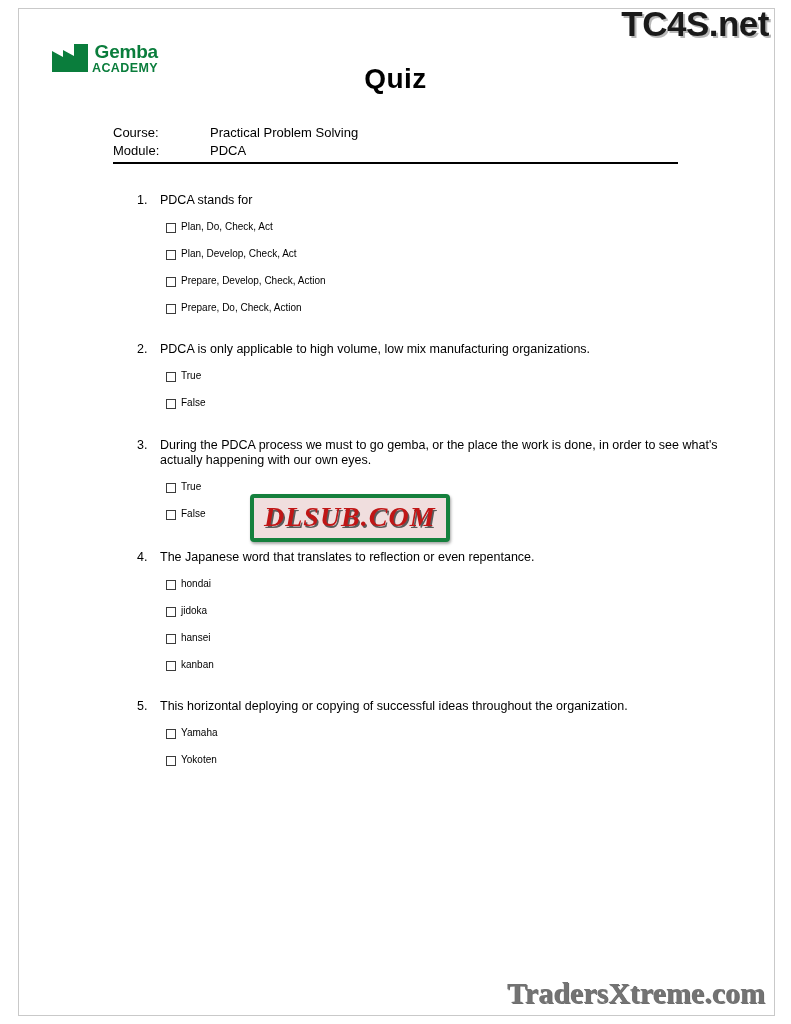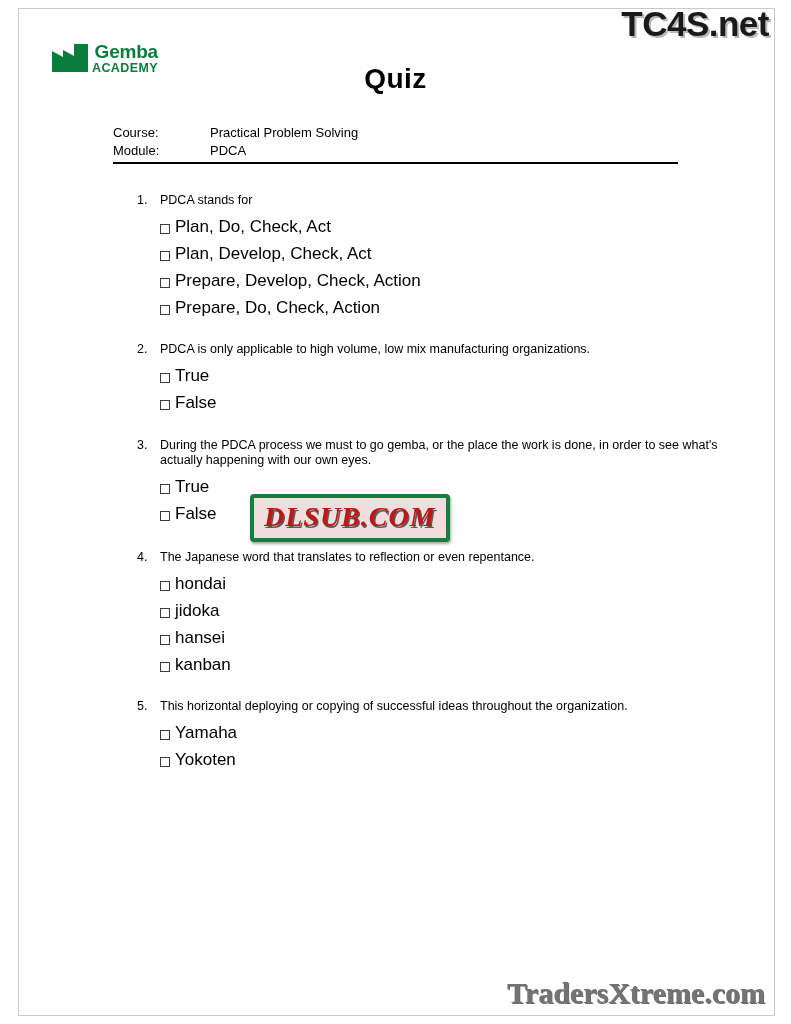--- a/index.html
+++ b/index.html
@@ -181,24 +181,24 @@
   }
   .q-num {
     width: 23px;
     flex: 0 0 23px;
     text-align: left;
   }
   .q-text { flex: 1; }
   .options { margin-top: 12px; }
   .option {
     display: flex;
-    align-items: flex-end;
-    margin-left: 23px;
+    align-items: center;
+    margin-left: 29px;
     margin-bottom: 13px;
-    font-size: 17px;
+    font-size: 10px;
     line-height: 14px;
   }
   .checkbox {
     width: 10px;
     height: 10px;
     border: 1px solid #3c3c3c;
     background: #fff;
     flex: 0 0 10px;
     margin-right: 5px;
     margin-top: 1px;

